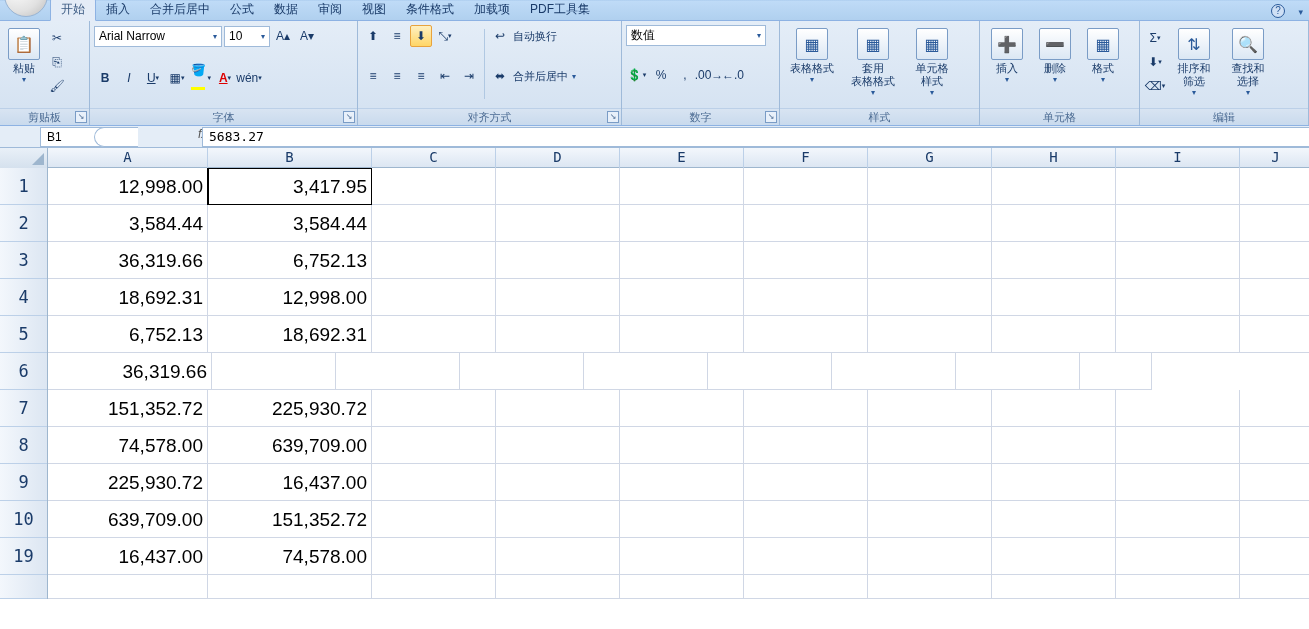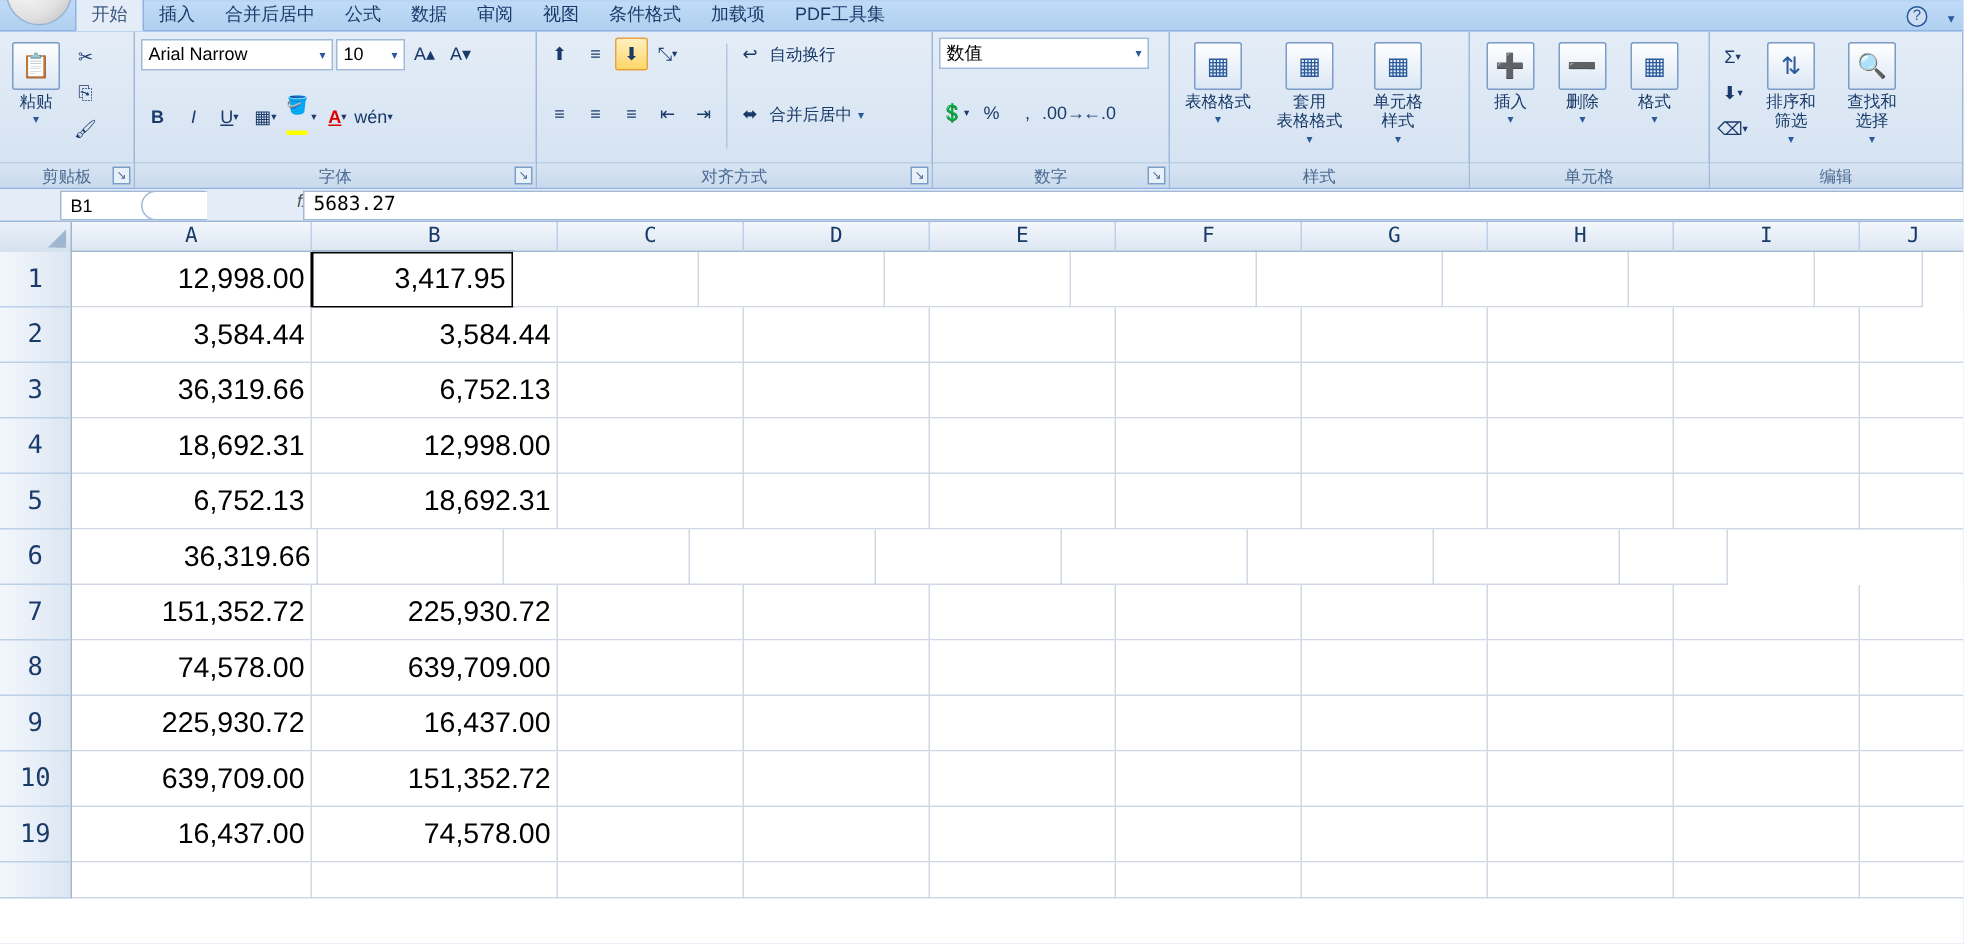--- a/index.html
+++ b/index.html
@@ -289,21 +289,21 @@
       <div class="rowh">7</div>
       <div class="rowh">8</div>
       <div class="rowh">9</div>
       <div class="rowh">10</div>
       <div class="rowh">19</div>
       <div class="rowh" style="height: 24px;"></div>
     </div>
   <div class="grid">
       <div class="gridrow">
         <div class="cell" style="width: 160px;">12,998.00</div>
-        <div class="cell selected" style="width: 134px;">3,417.95</div>
+        <div class="cell selected" style="width: 164px;">3,417.95</div>
         <div class="cell" style="width: 124px;"></div>
         <div class="cell" style="width: 124px;"></div>
         <div class="cell" style="width: 124px;"></div>
         <div class="cell" style="width: 124px;"></div>
         <div class="cell" style="width: 124px;"></div>
         <div class="cell" style="width: 124px;"></div>
         <div class="cell" style="width: 124px;"></div>
         <div class="cell" style="width: 72px;"></div>
       </div>
       <div class="gridrow">

